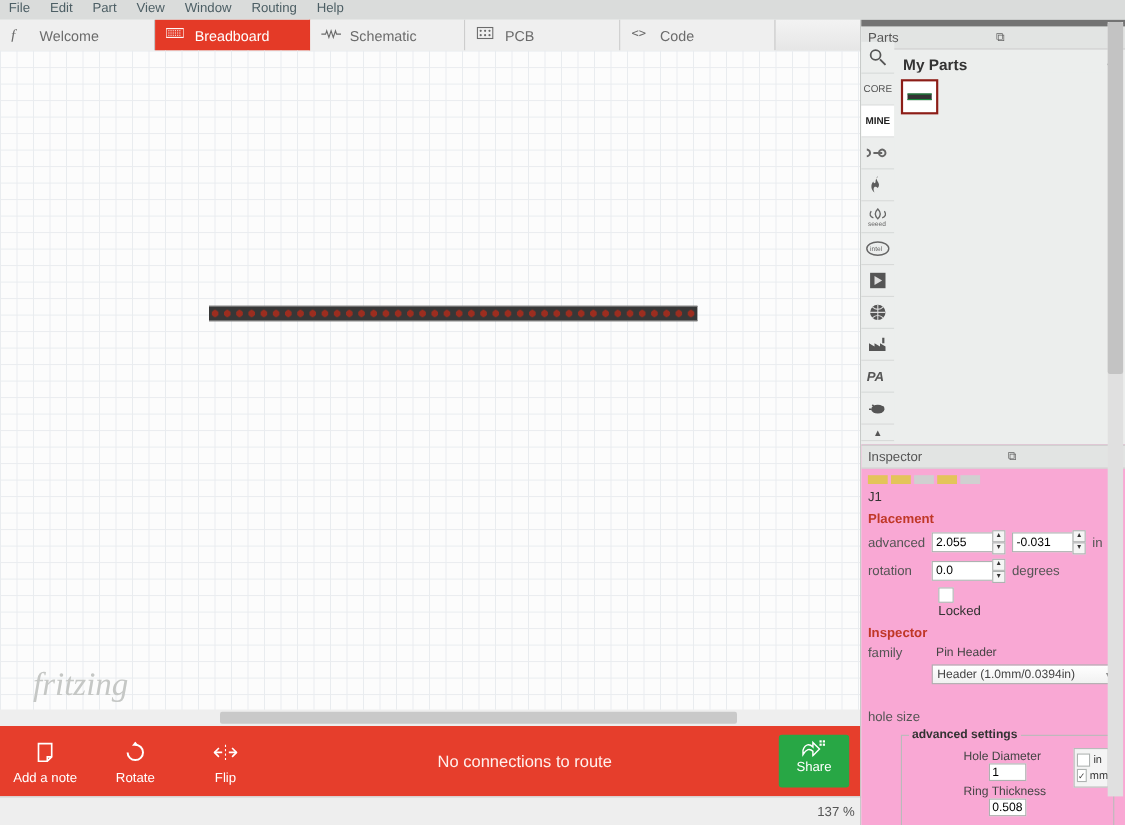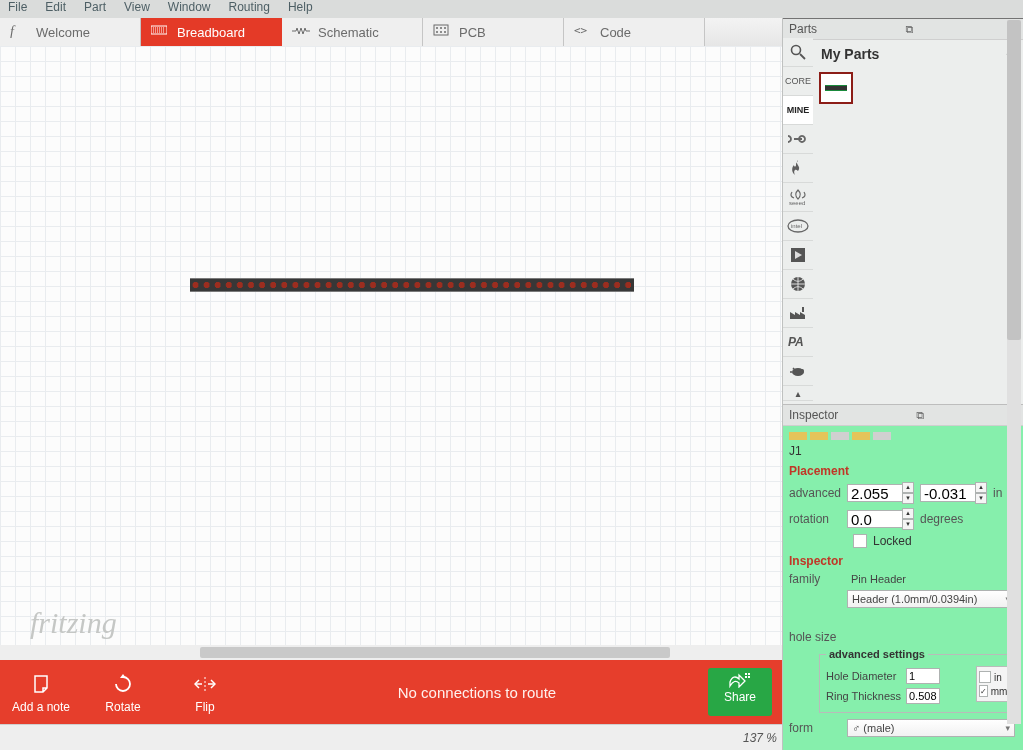--- a/index.html
+++ b/index.html
@@ -179,21 +179,20 @@
     width:1023px; height:26px;
     background:#eeeeee;
     border-top:1px solid #cfcfcf;
     display:flex;
     align-items:center;
     justify-content:flex-end;
     padding-right:40px;
     box-sizing:border-box;
     font-size:12px;
     color:#555;
-    font-style:italic;
   }
   #zoomfooter .zlabel{margin-right:6px;}
   #zoomfooter .zbtn{
     width:16px;height:16px;border:1px solid #999;border-radius:50%;
     display:inline-flex;align-items:center;justify-content:center;
     margin:0 4px;font-size:12px;line-height:1;cursor:pointer;
     background:#fafafa;
   }
   #zoomfooter .ztrack{
     width:140px;height:4px;background:#c0c0c0;border-radius:2px;
@@ -209,21 +208,21 @@
     position:absolute;
     left:783px; top:18px;
     width:240px;
     height:732px;
     background:#eceeed;
     box-sizing:border-box;
   }
   .panelhdr{
     height:20px;
     background:#e2e4e3;
-    border-top:1px solid #737373;
+    border-top:6px solid #737373;
     border-bottom:1px solid #cfcfcf;
     padding-left:6px;
     display:flex;
     align-items:center;
     font-size:12px;
     color:#555;
   }
   .panelhdr .ctl{
     margin-left:auto;margin-right:6px;font-size:11px;color:#666;cursor:pointer;
   }
@@ -265,57 +264,57 @@
   #partsarea .swatch .pinrow{
     width:22px;height:4px;background:#333;
     border-top:1px solid #1a8a3c;border-bottom:1px solid #1a8a3c;
   }
 
   
   #inspector{
     position:absolute;
     left:0; right:0;
     top:386px; bottom:0;
-    background:#86efac;
+    background:#f9a8d4;
     overflow:hidden;
   }
   #inspector .panelhdr{border-top:1px solid #bdbdbd;}
   #inspector .body{
     padding:6px 8px 0 6px;
     font-size:12px;
   }
   .swatches{display:flex;gap:3px;margin-bottom:4px;}
   .swatches span{width:18px;height:8px;display:inline-block;background:#d0d0d0;}
   .swatches span.y{background:#e4c45a;}
   #compname{font-size:12px;color:#333;margin-bottom:6px;}
   .sect{color:#c03727;font-weight:bold;margin:6px 0 4px 0;}
   .row{display:flex;align-items:center;margin-bottom:4px;}
   .row .lbl{width:58px;color:#555;}
   .row input.num, .row .numwrap{
     width:56px;height:18px;border:1px solid #aeb2b1;background:#fff;
-    font-size:15px;padding:0 3px;box-sizing:border-box;
+    font-size:11px;padding:0 3px;box-sizing:border-box;
   }
   .spin{width:12px;display:inline-flex;flex-direction:column;margin-left:-1px;}
   .spin span{height:9px;border:1px solid #aeb2b1;font-size:7px;line-height:7px;text-align:center;background:#f5f5f5;cursor:pointer;}
   .unit{margin-left:6px;color:#555;}
-  .chkrow{margin-left:64px;display:flex;align-items:flex-start;}
+  .chkrow{margin-left:64px;display:flex;align-items:flex-start;flex-direction:column;}
   .chkrow .cb{width:12px;height:12px;border:1px solid #aeb2b1;background:#fff;margin-right:6px;}
   .ddl{
     flex:1;height:18px;border:1px solid #aeb2b1;background:linear-gradient(#ffffff,#f1f1f1);
     font-size:11px;padding:0 4px;box-sizing:border-box;display:flex;align-items:center;
     position:relative;color:#444;cursor:pointer;
   }
   .ddl::after{content:"▾";position:absolute;right:4px;color:#777;font-size:9px;}
   .valtxt{flex:1;font-size:11px;color:#444;padding-left:4px;}
   #advbox{
     border:1px solid #b9bbba;margin-top:2px;margin-left:30px;
     padding:4px 6px;font-size:11px;position:relative;margin-bottom:6px;
   }
   #advbox legend{font-weight:bold;color:#333;font-size:11px;padding:0 3px;}
-  #advbox .arow{display:flex;align-items:center;margin:4px 0;}
+  #advbox .arow{display:flex;align-items:center;margin:4px 0;flex-direction:column;}
   #advbox .albl{width:80px;color:#444;}
   #advbox input{width:34px;height:16px;border:1px solid #aeb2b1;font-size:11px;padding:0 2px;box-sizing:border-box;}
   #unitbox{
     position:absolute;right:4px;top:6px;width:26px;
     border:1px solid #b9bbba;padding:2px;font-size:10px;background:#f4f4f4;
   }
   #unitbox .urow{display:flex;align-items:center;margin:2px 0;}
   #unitbox .ucb{width:10px;height:10px;border:1px solid #aeb2b1;margin-right:3px;background:#fff;display:inline-flex;align-items:center;justify-content:center;font-size:8px;color:#333;}
 
   

